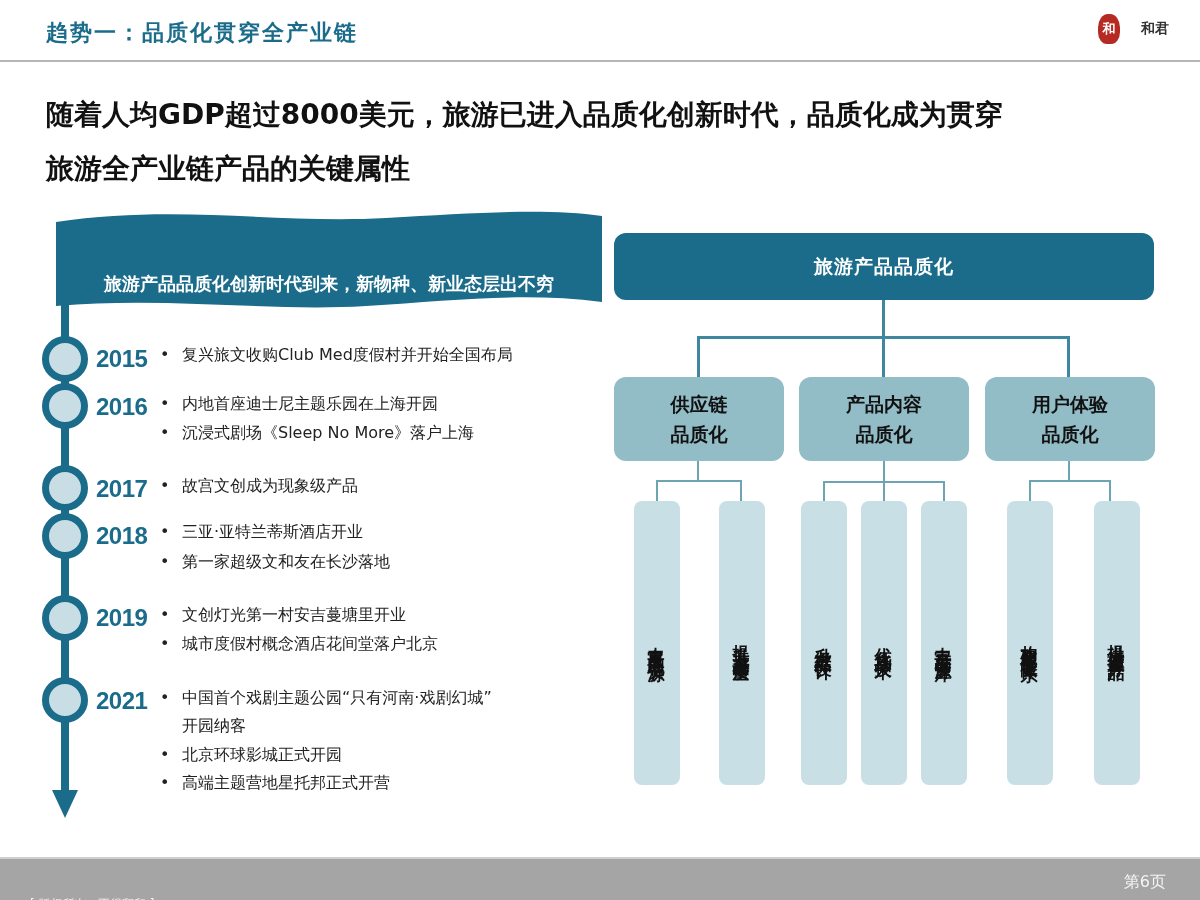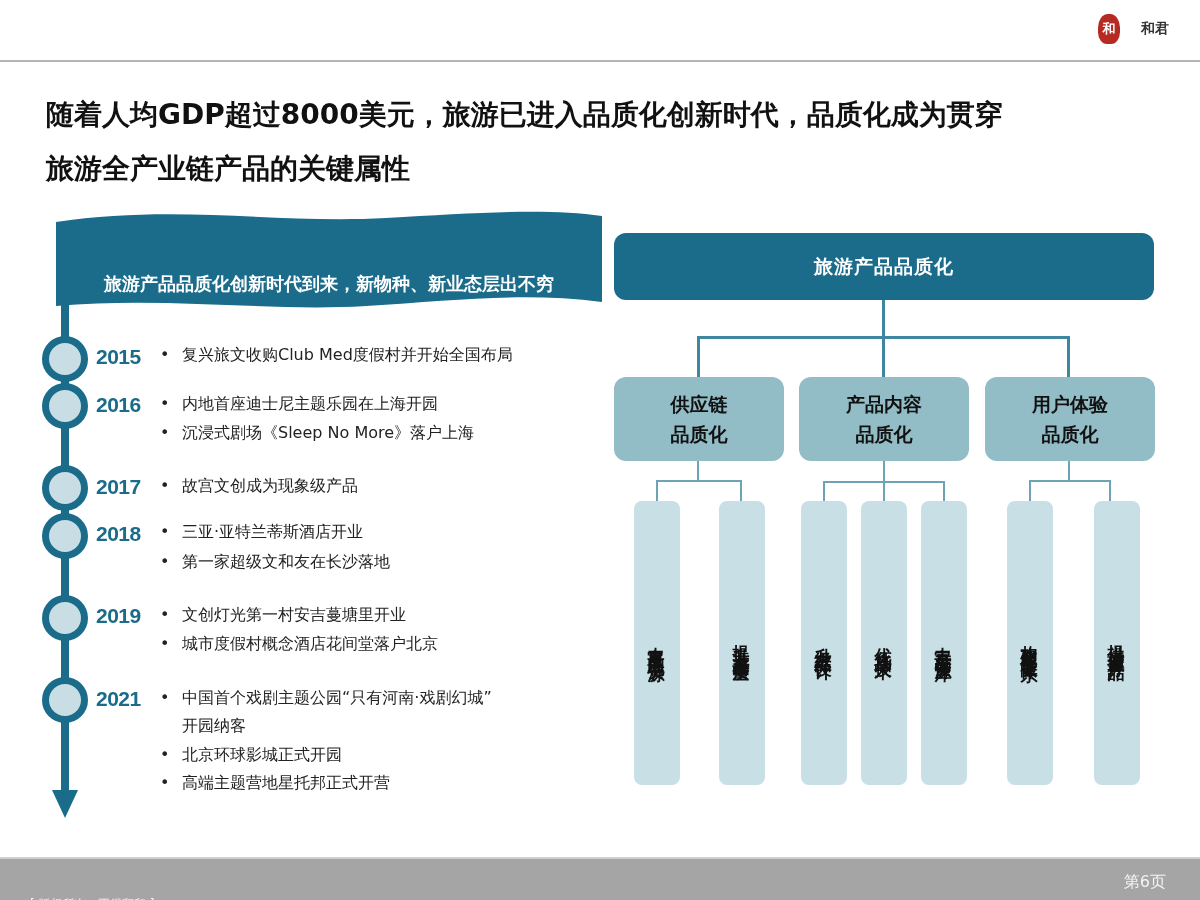--- a/index.html
+++ b/index.html
@@ -19,40 +19,41 @@
   .banner { position: absolute; left: 56px; top: 210px; width: 546px; height: 120px; }
   .banner svg { position: absolute; left: 0; top: 0; }
   .banner .b1, .banner .b2 { position: absolute; left: 0; width: 546px; text-align: center; color: #fff; font-weight: bold; }
   .banner .b1 { top: 34px; font-size: 15px; }
   .banner .b2 { top: 62px; font-size: 18px; }
 
   
   .timeline-line { position: absolute; left: 61px; top: 300px; width: 8px; height: 500px; background: #1a6c8a; }
   .timeline-arrow { position: absolute; left: 52px; top: 790px; width: 0; height: 0; border-left: 13px solid transparent; border-right: 13px solid transparent; border-top: 28px solid #1a6c8a; }
   .node { position: absolute; left: 42px; width: 46px; height: 46px; border-radius: 50%; background: #c8dee4; border: 7px solid #1a6c8a; }
-  .year { position: absolute; left: 96px; font-size: 21px; font-weight: bold; color: #1a6c8a; font-family: "Liberation Sans", sans-serif; letter-spacing: -0.5px; }
+  .year { position: absolute; left: 96px; font-size: 24px; font-weight: bold; color: #1a6c8a; font-family: "Liberation Sans", sans-serif; letter-spacing: -0.5px; }
   .event { position: absolute; left: 160px; font-size: 16px; color: #222; line-height: 28px; white-space: nowrap; }
   .event .dot { display: inline-block; width: 22px; }
 
   
   .root-box { position: absolute; left: 614px; top: 233px; width: 540px; height: 67px; background: #1a6c8a; border-radius: 12px; color: #fff; font-size: 19px; font-weight: bold; display: flex; align-items: center; justify-content: center; letter-spacing: 1px; }
   .line { position: absolute; background: #3f87a0; }
   .mid-box { position: absolute; top: 377px; width: 170px; height: 84px; background: #92bcc6; border-radius: 12px; display: flex; align-items: center; justify-content: center; text-align: center; font-size: 19px; font-weight: bold; line-height: 30px; color: #111; }
   .leaf { position: absolute; top: 501px; width: 46px; height: 284px; background: #c8e0e5; border-radius: 8px; display: flex; align-items: center; justify-content: center; }
   .leaf span { writing-mode: vertical-rl; text-orientation: upright; font-size: 17px; font-weight: bold; color: #111; letter-spacing: 3px; }
   .sub-line { position: absolute; background: #6ca4b4; }
 
   .footer { position: absolute; left: 0; top: 857px; width: 1200px; height: 43px; background: #a5a5a5; border-top: 2px solid #d0d0d0; }
   .footer .copy { position: absolute; left: 30px; top: 13px; font-size: 12px; color: #f4f4f4; margin-top: 24px; }
   .footer .page { position: absolute; right: 34px; top: 13px; font-size: 16px; color: #f4f4f4; }
 </style>
 </head>
 <body>
 
 <div class="topbar">
+  <div class="section-title">趋势一：品质化贯穿全产业链</div>
   <div class="logo">
     <div class="seal">和</div>
     <div class="name">和君</div>
   </div>
   <div class="rule"></div>
 </div>
 
 <div class="headline">
   <div>随着人均GDP超过8000美元，旅游已进入品质化创新时代，品质化成为贯穿</div>
   <div>旅游全产业链产品的关键属性</div>

